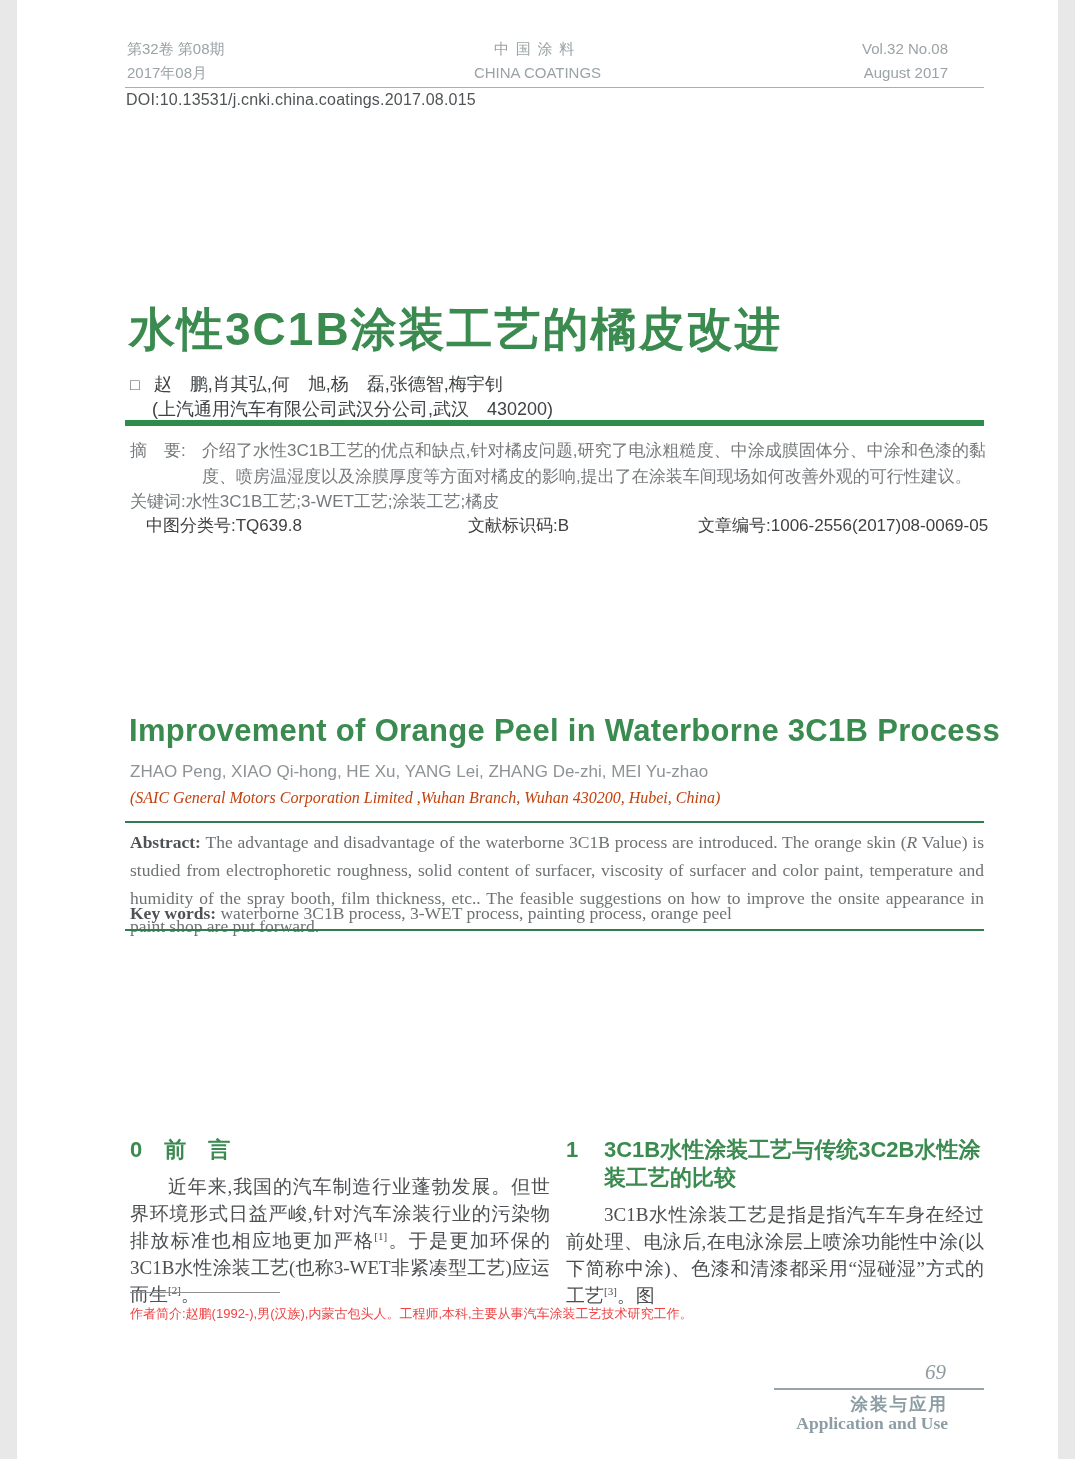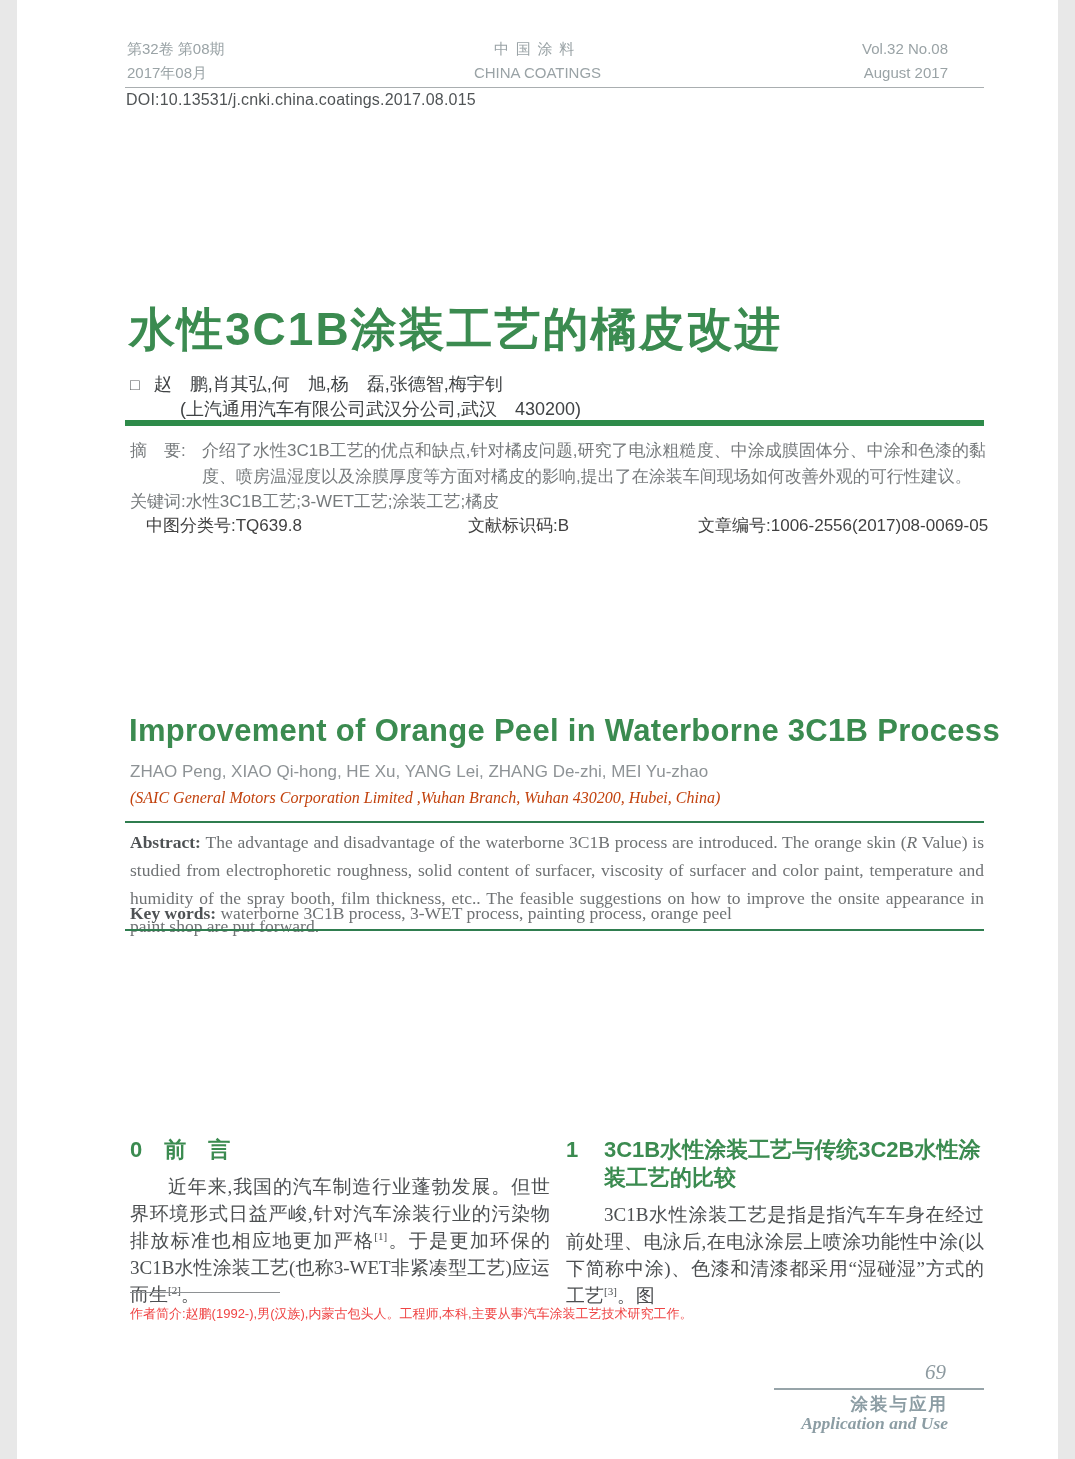--- a/index.html
+++ b/index.html
@@ -27,21 +27,21 @@
   .hdr-center .cjk{letter-spacing:0.45em;}
   .hdr-right{right:110px;text-align:right;}
   .hdr-rule{left:108px;width:859px;top:87px;height:1px;background:#a9aeb0;}
   .doi{left:109px;top:91px;font-size:16px;color:#505456;letter-spacing:0.2px;}
 
   
   .title-cn{left:112px;top:299px;font-size:46px;font-weight:bold;
             color:var(--accent-green);letter-spacing:2px;}
   .authors-cn{left:113px;top:372px;font-size:18px;color:#3f4244;}
   .authors-cn .marker{display:inline-block;margin-right:14px;font-size:16px;color:#5a5d5f;}
-  .affil-cn{left:135px;top:397px;font-size:18px;color:#3f4244;margin-left:28px;}
+  .affil-cn{left:135px;top:397px;font-size:18px;color:#3f4244;}
   .green-bar{left:108px;width:859px;top:420px;height:6px;background:var(--bar-green);}
 
   .abstract-cn{left:113px;top:438px;width:856px;font-size:17px;line-height:26px;
                color:#767a7c;}
   .abstract-cn .lbl{position:absolute;left:0;top:0;}
   .abstract-cn .txt{display:block;padding-left:72px;text-align:justify;}
   .kw-cn{left:113px;top:490px;font-size:17px;color:#767a7c;}
   .clc-row{left:129px;top:514px;width:856px;font-size:17px;color:#404040;height:20px;}
   .clc-row .c1{position:absolute;left:0;}
   .clc-row .c2{position:absolute;left:322px;}
@@ -84,21 +84,21 @@
   .footnote .bio{margin-top:12px;font-size:13px;color:#ef4444;}
 
   
   .pageno{right:112px;top:1360px;font-size:21px;font-style:italic;
           font-family:"Liberation Serif", serif;color:#8d9aa0;margin-left:16px;}
   .footer-rule{left:757px;width:210px;top:1388px;height:2px;background:#97a4a9;}
   .footer-cn{right:110px;top:1392px;font-size:17.5px;font-weight:bold;
              font-family:"Liberation Serif", serif;color:var(--footer-gray);
              letter-spacing:2px;}
   .footer-en{right:110px;top:1413px;font-size:17.5px;font-weight:bold;
-             font-family:"Liberation Serif", serif;color:var(--footer-gray);font-style:italic;}
+             font-family:"Liberation Serif", serif;color:var(--footer-gray);}
 </style>
 </head>
 <body>
 
 <div class="page">
 
   <div class="abs hdr hdr-left">
     <div>第32卷 第08期</div>
     <div>2017年08月</div>
   </div>

